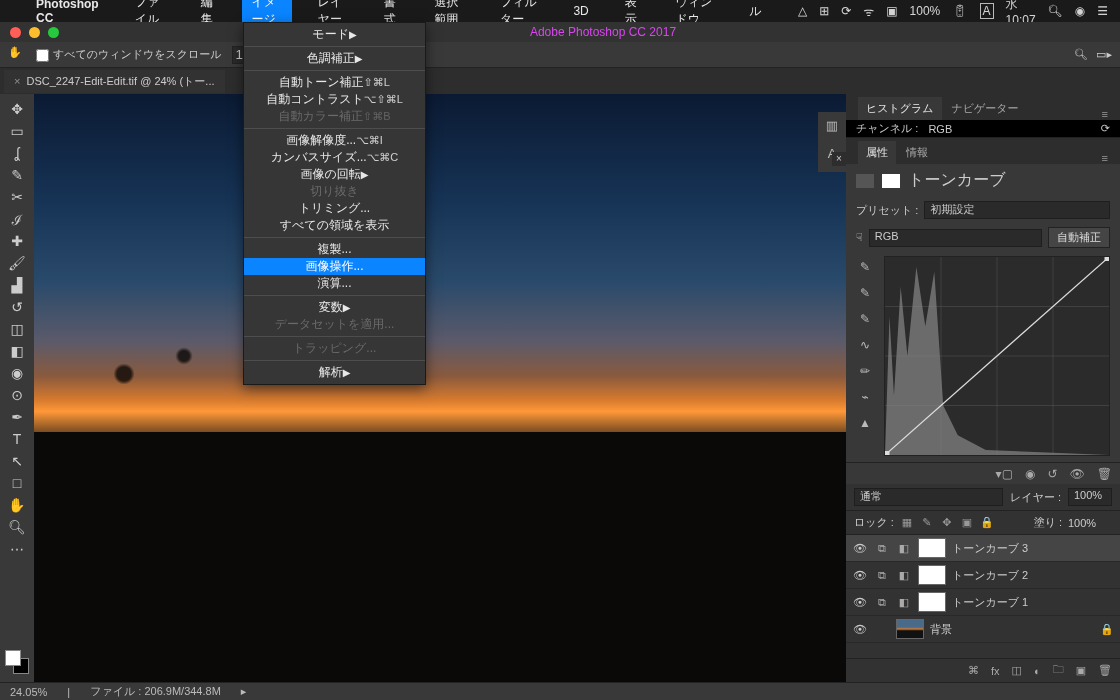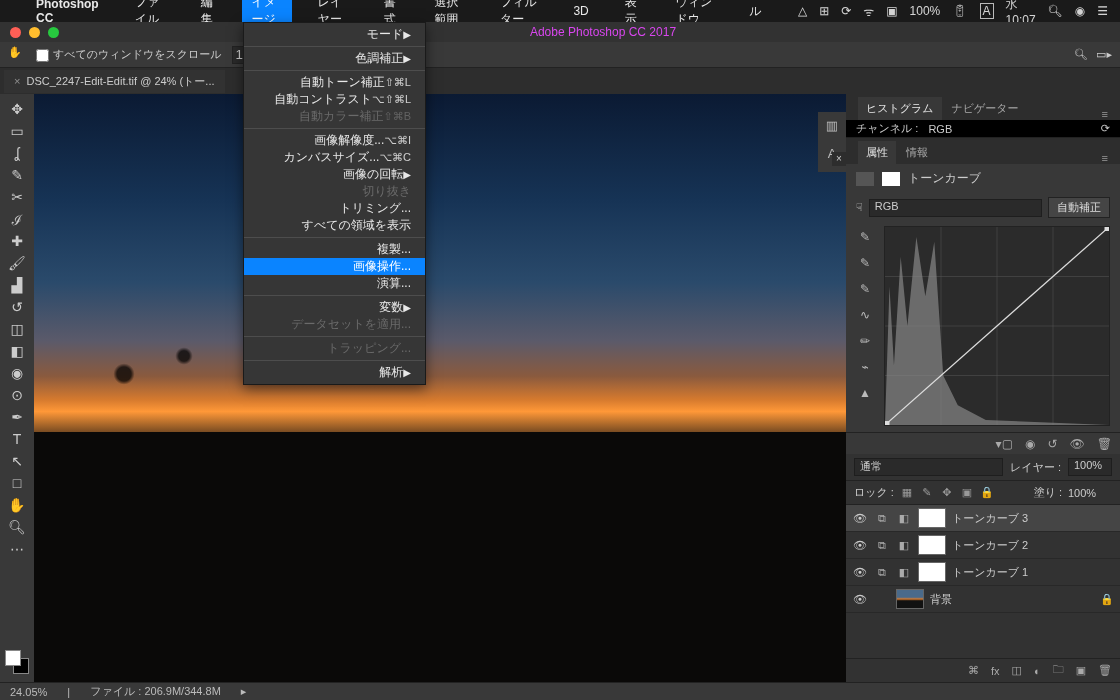--- a/index.html
+++ b/index.html
@@ -44,42 +44,42 @@
 .canvas-area { flex: 1; background: #1e1e1e; position: relative; display: flex; align-items: center; justify-content: center; }
 .canvas-area .image-placeholder { width: 100%; height: 100%; background: linear-gradient(to bottom,
   #0b1a33 0%, #163355 18%, #2a4a6b 32%, #5b5a6a 42%, #8a5a3e 48%, #d67a2e 52%, #ff9838 54%, #1a1512 60%, #080808 100%); position: relative; }
 .canvas-area .palms { position:absolute; bottom:200px; left:30px; width:200px; height:180px;
   background: radial-gradient(circle at 30% 40%, rgba(0,0,0,.9) 4%, transparent 6%),
               radial-gradient(circle at 60% 30%, rgba(0,0,0,.9) 3%, transparent 5%); opacity:.8; }
 .canvas-area .ground { position:absolute; bottom:0; left:0; right:0; height:250px; background:#0a0908; }
 
 
 .dropdown { position: absolute; top: 22px; left: 243px; width: 183px; background: #363636; border: 1px solid #1a1a1a; box-shadow: 0 4px 12px rgba(0,0,0,.5); z-index: 1000; font-size: 12px; padding: 3px 0; }
-.dropdown .mi { padding: 2px 14px; height: 17px; display: flex; align-items: center; justify-content: flex-end; color: #e8e8e8; cursor: default; }
+.dropdown .mi { padding: 2px 14px; height: 17px; display: flex; align-items: center; justify-content: center; color: #e8e8e8; cursor: default; }
 .dropdown .mi.disabled { color: #6a6a6a; }
 .dropdown .mi.highlighted { background: #0a84ff; color: #fff; }
 .dropdown .mi .sc { font-size: 11px; opacity: .85; }
 .dropdown .mi .arrow { font-size: 10px; }
 .dropdown .sep { height: 1px; background: #4d4d4d; margin: 3px 0; }
 
 
 .right-pane { width: 274px; background: #323232; display: flex; flex-direction: column; position: relative; }
 .panel-stub-strip { position:absolute; left:-28px; top:18px; width:28px; height:60px; background:#393939; display:flex; flex-direction:column; align-items:center; padding-top:6px; gap:10px; }
 .panel-stub-strip .stub { width:18px; height:18px; color:#bbb; font-size:13px; text-align:center; }
 
 .panel-tabs { height: 26px; display: flex; align-items: flex-end; padding: 0 12px; gap: 2px; background:#2d2d2d; }
 .panel-tab { padding: 4px 8px; color: #aaa; font-size: 11px; }
 .panel-tab.active { color: #e8e8e8; background:#383838; }
 .panel-tabs .menu-btn { margin-left: auto; color: #999; }
 
 .histogram-area { height: 18px; background: #000000; padding: 2px 10px; display:flex; align-items:center; gap:10px; font-size:11px; border-bottom:1px solid #222; }
 .close-x { position:absolute; top:58px; left:-14px; width:14px; height:14px; background:#2d2d2d; color:#ccc; text-align:center; font-size:10px; line-height:14px; }
 
 .prop-panel { background: #383838; }
-.prop-header { padding: 6px 10px; display: flex; align-items: center; gap: 8px; font-size: 12px; }
+.prop-header { padding: 6px 10px; display: flex; align-items: center; gap: 8px; font-size: 16px; }
 .prop-header .ico { width:18px; height:14px; background:#555; display:inline-block; }
 .prop-row { padding: 4px 10px; display: flex; align-items: center; gap: 6px; }
 .prop-row select, .prop-row .sel { flex:1; background:#2a2a2a; border:1px solid #1e1e1e; color:#ccc; height:18px; padding:0 5px; font-size:11px; }
 .prop-row .btn { background:#454545; border:1px solid #222; padding:2px 8px; font-size:11px; color:#ddd; }
 .curve-box { margin: 4px 10px 6px 38px; height: 200px; background: #2b2b2b; border:1px solid #222; position: relative; }
 .curve-box svg { width:100%; height:100%; }
 .curve-tools { position:absolute; left:10px; top:0; width:22px; display:flex; flex-direction:column; gap:10px; padding-top:4px; }
 .curve-tools .ct { width:18px; height:16px; color:#bbb; font-size:12px; text-align:center; }
 .panel-footer { height: 22px; display: flex; align-items: center; justify-content: flex-end; padding: 0 8px; gap: 12px; border-top: 1px solid #222; }
 .panel-footer .f-ic { color: #aaa; font-size: 12px; }
@@ -222,20 +222,24 @@
     <div class="panel-tabs">
       <div class="panel-tab active">属性</div>
       <div class="panel-tab">情報</div>
       <div class="menu-btn">≡</div>
     </div>
     <div class="prop-panel">
       <div class="prop-header">
         <span class="ico"></span>
         <span class="ico" style="background:#fff"></span>
         <span>トーンカーブ</span>
+      </div>
+      <div class="prop-row">
+        <span>プリセット :</span>
+        <div class="sel"><span>初期設定</span></div>
       </div>
       <div class="prop-row">
         <span>☟</span>
         <div class="sel"><span>RGB</span></div>
         <div class="btn">自動補正</div>
       </div>
       <div style="position:relative;">
         <div class="curve-tools">
           <div class="ct">✎</div>
           <div class="ct">✎</div>

